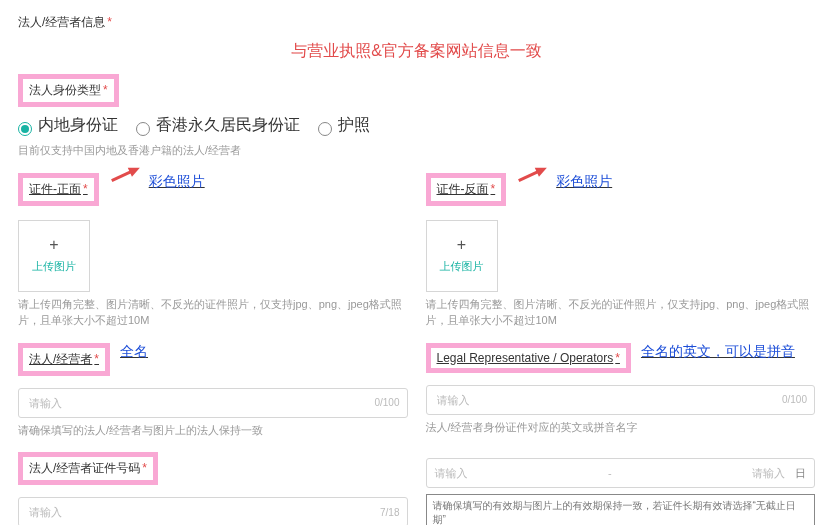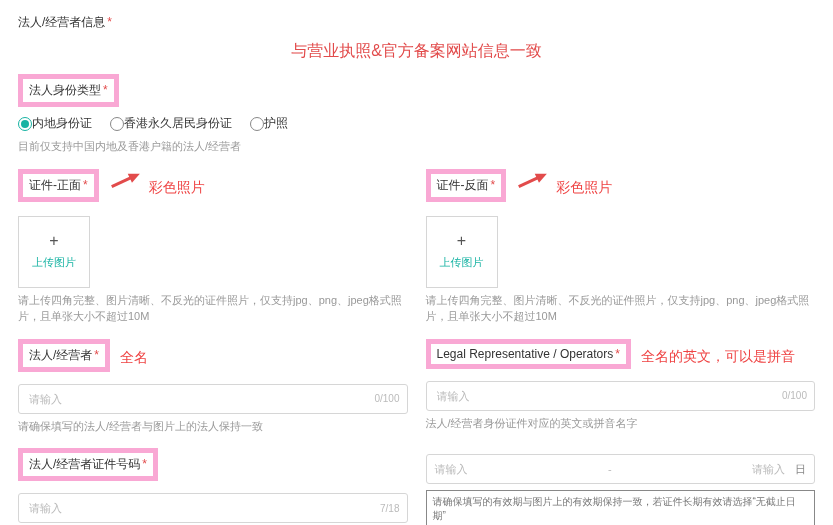--- a/index.html
+++ b/index.html
@@ -22,21 +22,21 @@
     display: inline-block;
     border: 5px solid #f9a8d4;
     padding: 3px 6px;
     font-size: 12px;
     color: #333;
     margin-bottom: 6px;
   }
   .row { display: flex; gap: 18px; }
   .col { flex: 1; min-width: 0; }
   .radio-group { display: flex; gap: 18px; align-items: center; margin: 2px 0 6px 0; }
-  .radio { display: flex; align-items: center; font-size: 12px; }
+  .radio { display: flex; align-items: flex-end; gap: 6px; font-size: 16px; }
   .radio .dot {
     width: 14px; height: 14px; border: 1px solid #888; border-radius: 50%; display: inline-flex;
     align-items: center; justify-content: center; background:#fff;
   }
   .radio.checked .dot { border-color: #17b3a3; }
   .radio.checked .dot::after {
     content: ''; width: 8px; height: 8px; background: #17b3a3; border-radius: 50%;
   }
   .small-note { font-size: 11px; color: #999; margin-top: 4px; line-height: 1.5; }
   .upload-area {
@@ -44,21 +44,21 @@
     display: flex;
     align-items: flex-start;
     gap: 28px;
   }
   .upload-box {
     width: 72px; height: 72px; border: 1px solid #d6d6d6; display: flex; flex-direction: column;
     align-items: center; justify-content: center; color: #17b3a3; font-size: 11px; gap: 6px;
   }
   .upload-box .plus { color: #555; font-size: 16px; line-height: 1; }
   .annot {
-    color: #ef4444; font-size: 14px; display: inline-flex; align-items: center; gap: 6px;
+    color: #1d4ed8; font-size: 14px; display: inline-flex; align-items: center; gap: 6px;
   }
   .big-annot {
     color: #e24b4b; font-size: 16px; font-weight: 500; text-align: center; margin: 0 0 12px 0;
   }
   .arrow {
     display: inline-block; width: 34px; height: 14px; position: relative;
   }
   .arrow::before {
     content: ''; position: absolute; right: 0; top: 50%; width: 0; height: 0;
     border-left: 11px solid #e24b4b; border-top: 5px solid transparent; border-bottom: 5px solid transparent;
@@ -82,21 +82,21 @@
     position: absolute; right: 8px; top: 0; height: 30px; display:flex; align-items:center;
     font-size: 10px; color: #bbb;
   }
   .date-row { display:flex; align-items:center; border:1px solid #d6d6d6; border-radius:3px; height:30px; padding:0 8px; gap:4px; margin-top:6px;}
   .date-row .ph { color:#bbb; font-size:11px; flex:0 0 auto; }
   .date-row .sep { color:#bbb; font-size:11px; flex:0 0 auto; margin:0 auto; }
   .hint-bar {
     margin-top: 6px; border:1px solid #888; padding:4px 6px; font-size:10px; color:#777; line-height:1.4;
   }
   .block { margin-bottom: 14px; }
-  .label-inline { display:flex; align-items:center; gap:10px; }
+  .label-inline { display:flex; align-items:flex-start; gap:10px;text-decoration:underline; }
 </style>
 </head>
 <body>
 
 <div class="section-title">
   <span>法人/经营者信息</span><span class="req">*</span>
 </div>
 
 <div class="big-annot">与营业执照&amp;官方备案网站信息一致</div>
 

